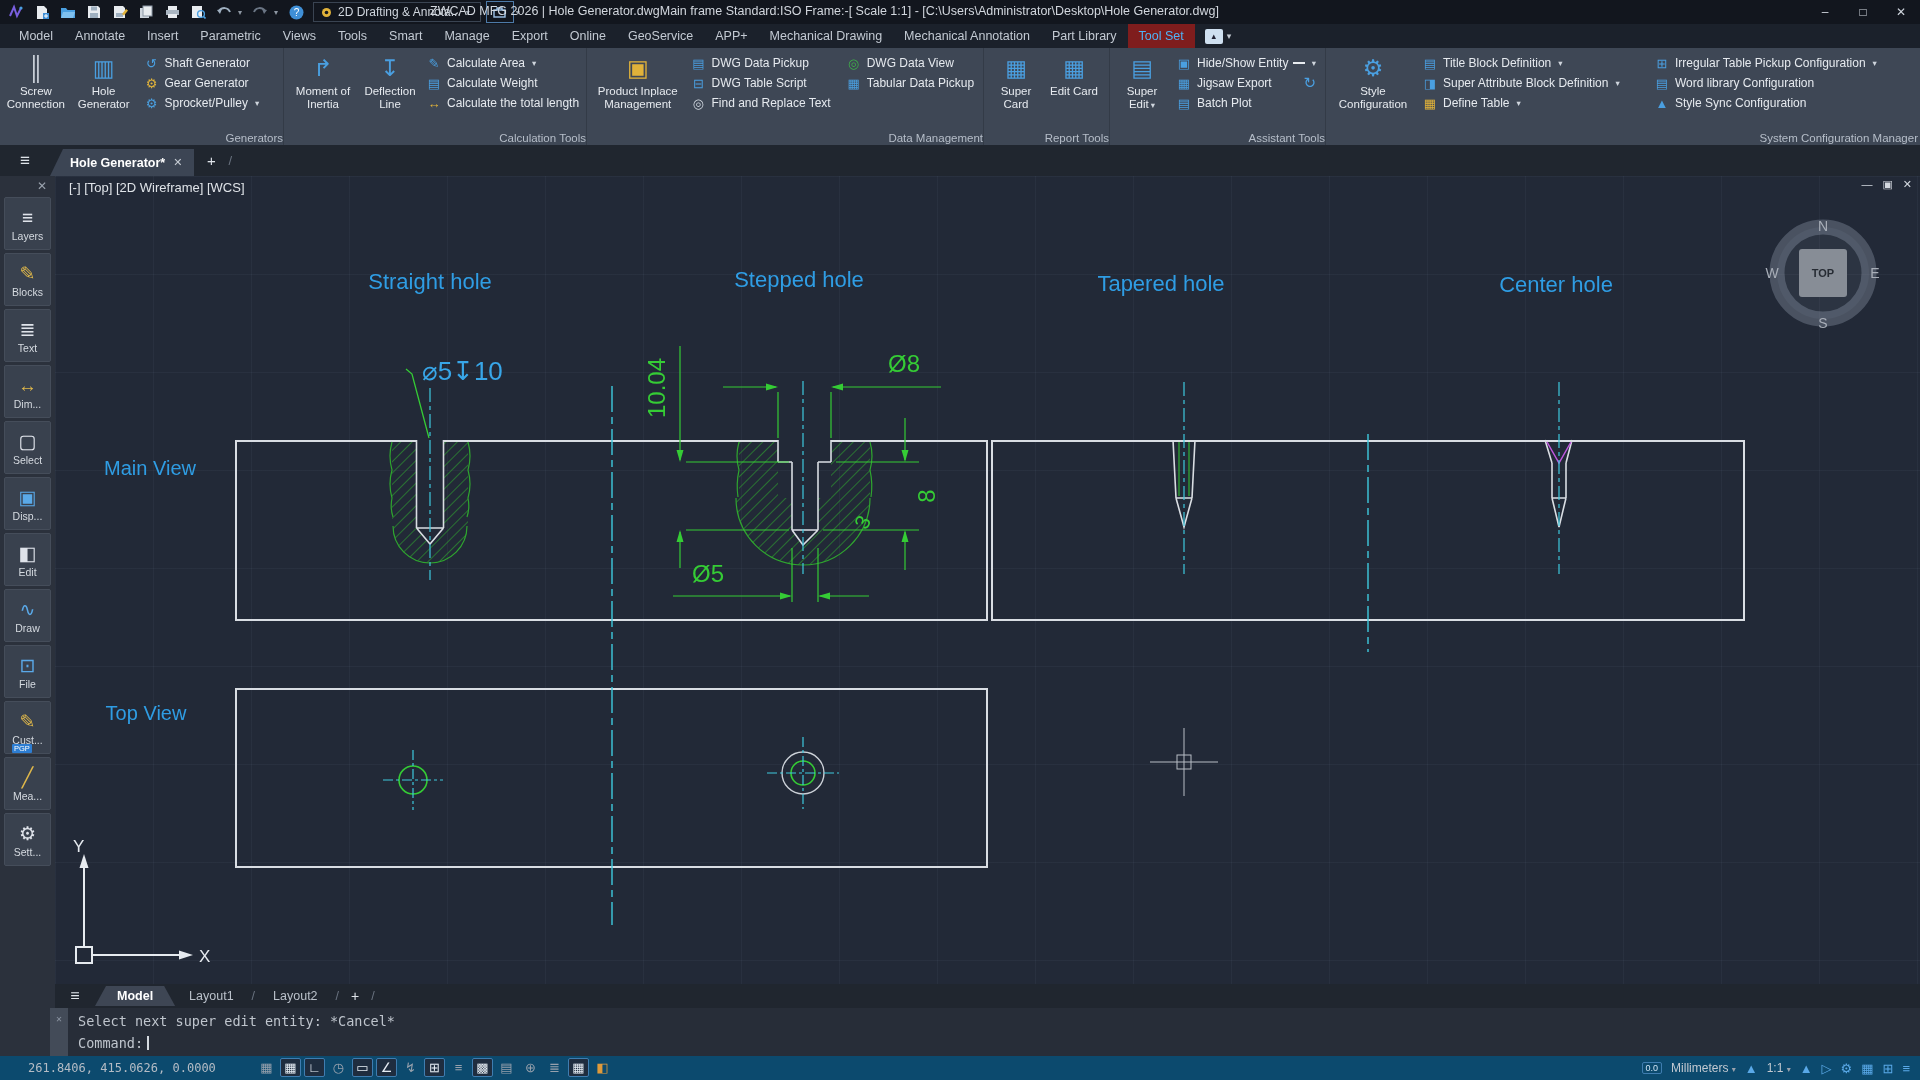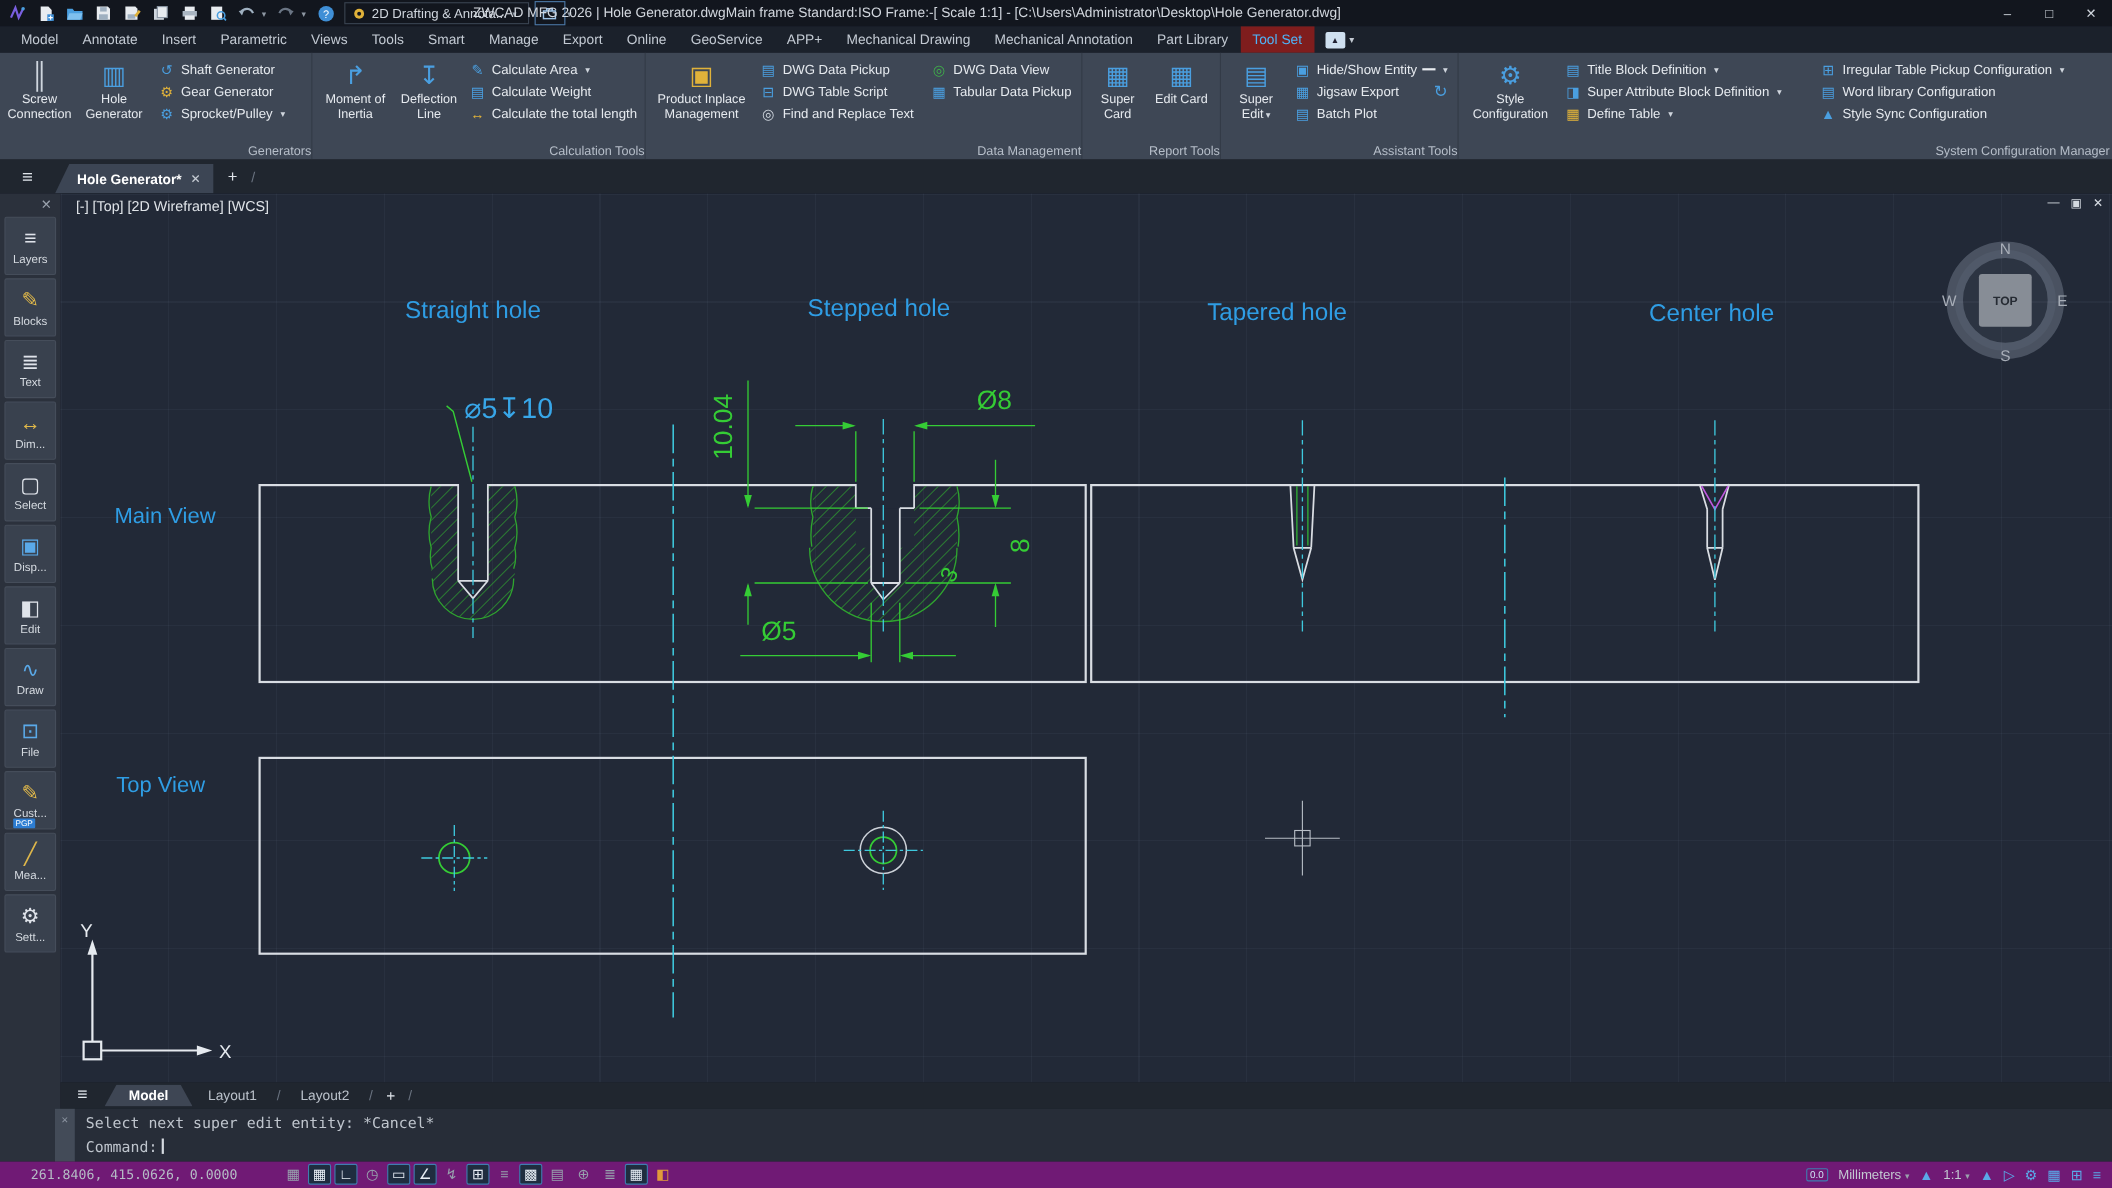--- a/index.html
+++ b/index.html
@@ -72,21 +72,21 @@
   .lb-plus{padding:0 8px;color:#dfe4ea;font-size:14px}
 
   
   .cmd{left:50px;top:1008px;width:1870px;height:48px;background:#272d38;font-family:"DejaVu Sans Mono",monospace;font-size:13.5px;color:#bfc5cd}
   .cmd-gutter{position:absolute;left:0;top:0;width:18px;height:48px;background:#434b58;color:#8a93a0;font-size:10px;text-align:center;padding-top:5px;box-sizing:border-box}
   .cmd-row1{position:absolute;left:28px;top:5px;white-space:pre}
   .cmd-row2{position:absolute;left:28px;top:27px;white-space:pre}
   .cursor{display:inline-block;width:2px;height:14px;background:#d5dae0;vertical-align:-2px;margin-left:4px}
 
   
-  .status{left:0;top:1056px;width:1920px;height:24px;background:#701a75}
+  .status{left:0;top:1056px;width:1920px;height:24px;background:#0c4a6e}
   .coords{position:absolute;left:28px;top:5px;font-family:"DejaVu Sans Mono",monospace;font-size:12px;color:#b5bcc5}
   .sicons{position:absolute;left:256px;top:2px;display:flex;gap:3px}
   .sic{width:21px;height:19px;display:flex;align-items:center;justify-content:center;font-size:13px;color:#97a1ad;border:1px solid transparent;border-radius:2px;box-sizing:border-box}
   .sic.on{border-color:#3f7db0;background:#1f2d3f;color:#e6edf4}
   .sic.colored{color:#e09a3a}
   .sright{position:absolute;right:10px;top:0;height:24px;display:flex;align-items:center;gap:9px;color:#c3c9d1;font-size:12px}
   .precision{border:1px solid #3f7db0;font-size:9px;padding:0 3px;color:#cfe4f4;border-radius:2px}
   .sglyph{color:#5aa9e8;font-size:13px}
   .scaret{font-size:8px;color:#9aa2ad}
 </style>

